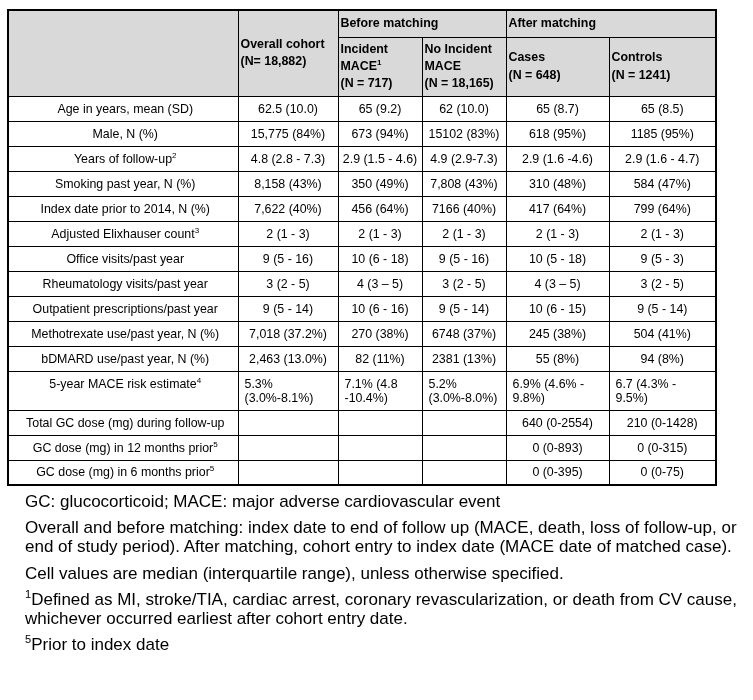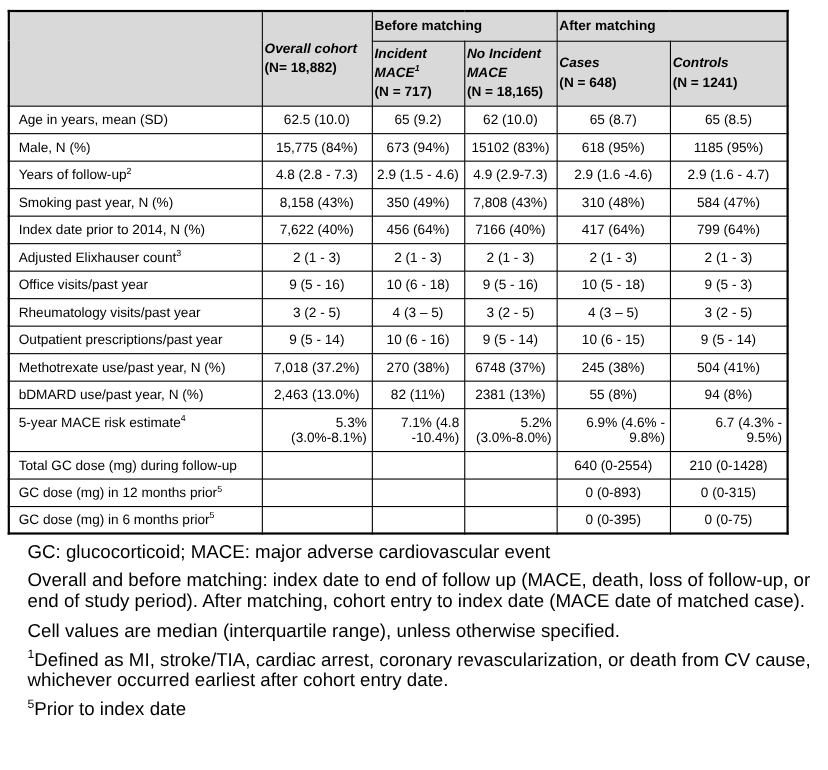--- a/index.html
+++ b/index.html
@@ -32,45 +32,45 @@
     background:var(--header-bg);
     font-weight:bold;
     font-size:12.4px;
     line-height:1.38;
     text-align:left;
     vertical-align:middle;
     padding:2px 2px;
   }
   tr.group-row th.group{height:27px;}
   tr.sub-row th{height:59px;}
-  .hl{display:block;font-style:italic;}
+  .hl{display:block;}
   .hc{display:block;white-space:nowrap;}
   sup{font-size:0.65em;line-height:0;}
 
   tbody td{
     font-size:12.4px;
     text-align:center;
     vertical-align:middle;
     padding:2px 4px;
     height:25px;
     background:#fff;
   }
   tbody td.label{
-    text-align:left;
+    text-align:center;
     padding-left:8px;
     white-space:nowrap;
   }
   tbody td.val{white-space:nowrap;}
   tr.row-left td{
     vertical-align:top;
     padding-top:5px;
     padding-bottom:5px;
   }
   tr.row-left td.val{
-    text-align:right;
+    text-align:left;
     padding-left:6px;
     white-space:normal;
   }
 
   .footnotes{
     margin:6px 0 0 18px;
     width:722px;
     font-size:17px;
   }
   .footnotes p{

